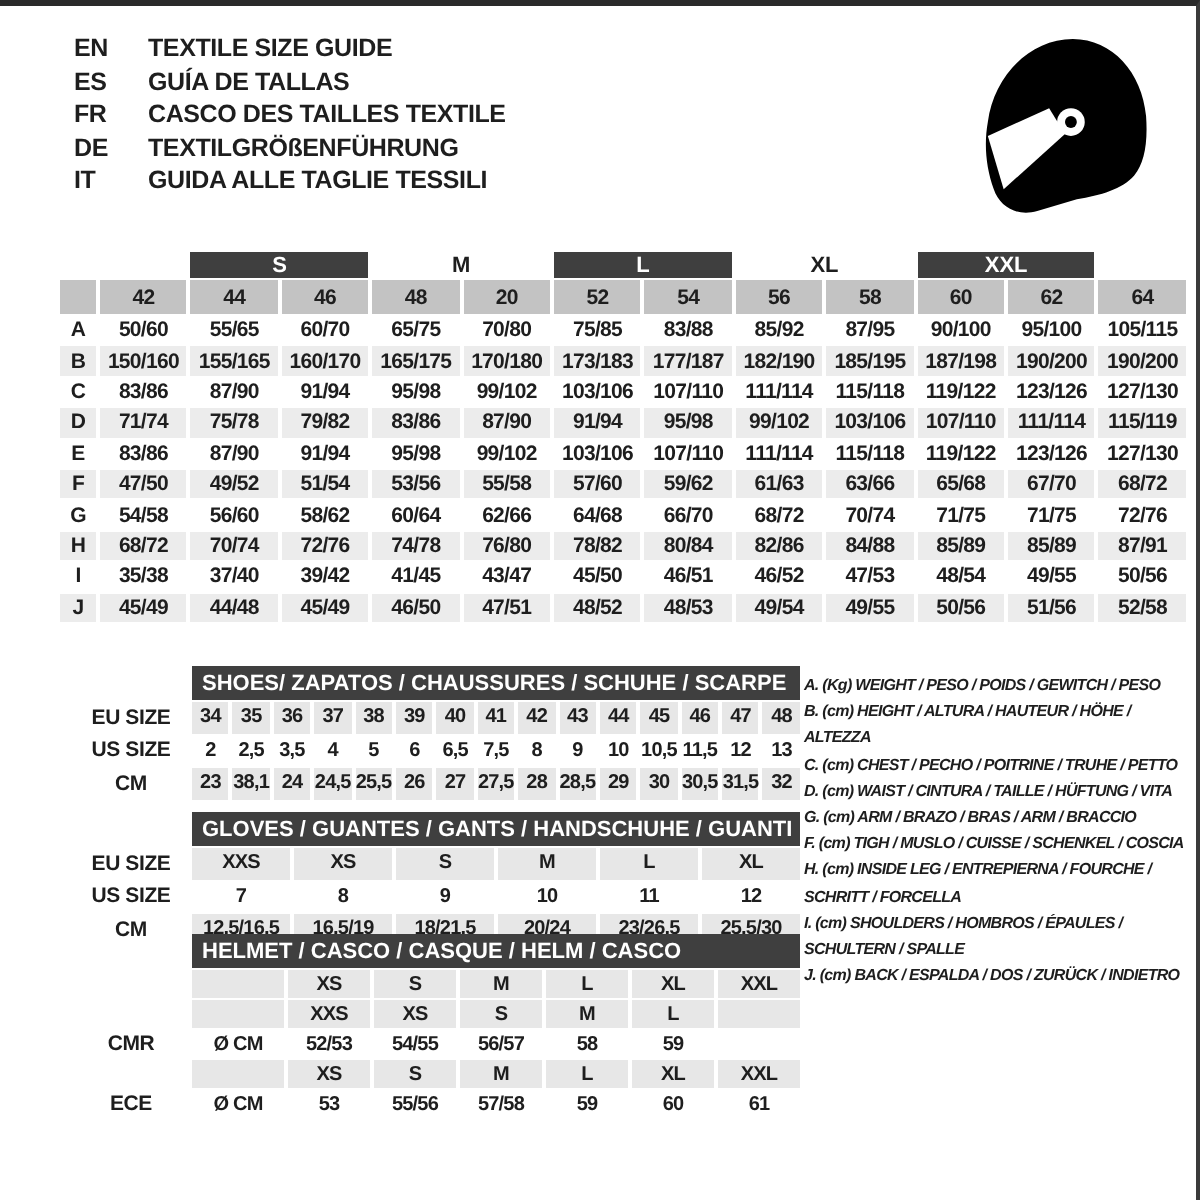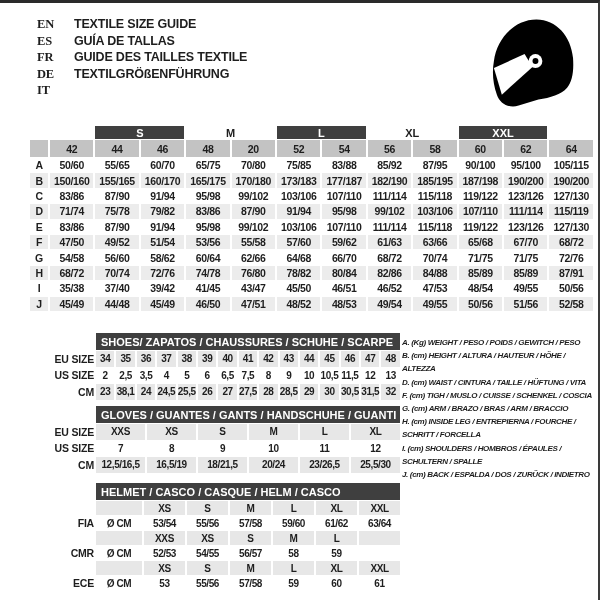--- a/index.html
+++ b/index.html
@@ -4,70 +4,71 @@
 <style>
   html,body{margin:0;padding:0;background:#fff;}
   #frame{
     position:relative;width:600px;height:600px;background:#ffffff;
     border-top:3px solid #2a2a2a;border-right:2px solid #3a3a3a;box-sizing:border-box;
     font-family:"Liberation Sans",sans-serif;font-weight:700;color:#1e1e1e;overflow:hidden;
   }
   
   .langs{position:absolute;left:37px;top:13px;}
   .lang-row{display:flex;font-size:12.5px;line-height:16.5px;letter-spacing:-0.2px;}
-  .lang-code{width:37px;font-family:Liberation Serif, serif;}
+  .lang-code{width:37px;}
   
   .helmet-svg{position:absolute;left:487px;top:13px;width:89px;height:94px;}
   
   table{border-collapse:separate;border-spacing:2px 1px;table-layout:fixed;}
   td,th{padding:0;font-weight:700;white-space:nowrap;overflow:visible;text-align:center;}
   .bar{background:#3f3f3f;color:#ffffff;text-align:left;padding-left:5px;font-size:11px;height:17px;letter-spacing:0;}
-  .rowlabel{text-align:right;padding-left:7px;font-size:10.5px;letter-spacing:-0.2px;}
+  .rowlabel{text-align:center;padding-left:7px;font-size:10.5px;letter-spacing:-0.2px;}
   
   #main-table{position:absolute;left:28px;top:122px;width:567px;font-size:10.5px;letter-spacing:-0.35px;}
   #main-table .grp td{height:13px;font-size:11px;letter-spacing:0;}
   #main-table .grp .dark{background:#3f3f3f;color:#fff;}
   #main-table .num td,#main-table .num th{height:17px;background:#c3c3c3;}
   #main-table tr.data td,#main-table tr.data th{height:14.4px;}
   #main-table tr.alt td,#main-table tr.alt th{background:#ececec;}
   
   .sec{position:absolute;left:28px;width:374px;font-size:10px;letter-spacing:-0.4px;}
   .sec tr.vals td{height:15.5px;}
   .sec tr.shade td{background:#e7e7e7;}
   #helmet-table tr.vals td{height:14px;}
   #shoes-table{top:329px;}
   #gloves-table{top:402px;}
-  #helmet-table{top:479px;}
+  #helmet-table{top:463px;}
   
   .legend{position:absolute;left:402px;top:333px;width:192px;font-size:8px;line-height:13.2px;letter-spacing:-0.35px;font-style:italic;}
 </style>
 </head>
 <body>
 
 <div id="frame">
 
   <div class="langs">
     <div class="lang-row">
       <span class="lang-code">EN</span>
       <span>TEXTILE SIZE GUIDE</span>
     </div>
     <div class="lang-row">
       <span class="lang-code">ES</span>
       <span>GUÍA DE TALLAS</span>
     </div>
     <div class="lang-row">
       <span class="lang-code">FR</span>
-      <span>GUIDE DES TAILLES TEXTILE</span>
+      <span>CASCO DES TAILLES TEXTILE</span>
     </div>
     <div class="lang-row">
       <span class="lang-code">DE</span>
       <span>TEXTILGRÖßENFÜHRUNG</span>
     </div>
     <div class="lang-row">
       <span class="lang-code">IT</span>
+      <span>GUIDA ALLE TAGLIE TESSILI</span>
     </div>
   </div>
 
   <svg class="helmet-svg" viewBox="0 0 90 94" aria-hidden="true">
     <path d="M50 3 C70 3 85 20 87 42 C88 56 86 66 81 72 C75 79 64 82 52 84 L32 90 C22 93 13 88 10 79 C6 68 5 56 7 45 C10 22 28 3 50 3 Z" fill="#000"></path>
     <path d="M7 52 L38 38 L46 51 L15 79 Z" fill="#fff"></path>
     <circle cx="49" cy="45" r="7" fill="#fff"></circle>
     <circle cx="49" cy="45" r="3" fill="#000"></circle>
   </svg>
 
@@ -429,31 +430,20 @@
       <th class="rowlabel"></th>
 
     <td></td>
           <td>XS</td>
           <td>S</td>
           <td>M</td>
           <td>L</td>
           <td>XL</td>
           <td>XXL</td>
         </tr>
-    <tr class="vals">
-      <th class="rowlabel">FIA</th>
-
-    <td>Ø CM</td>
-          <td>53/54</td>
-          <td>55/56</td>
-          <td>57/58</td>
-          <td>59/60</td>
-          <td>61/62</td>
-          <td>63/64</td>
-        </tr>
     <tr class="vals shade">
       <th class="rowlabel"></th>
 
     <td></td>
           <td>XXS</td>
           <td>XS</td>
           <td>S</td>
           <td>M</td>
           <td>L</td>
           <td></td>
@@ -491,21 +481,22 @@
           <td>60</td>
           <td>61</td>
         </tr>
   </tbody>
     </table>
 
   <div class="legend">
 
   <div class="legend-item">A. (Kg) WEIGHT / PESO / POIDS / GEWITCH / PESO</div>
       <div class="legend-item">B. (cm) HEIGHT / ALTURA / HAUTEUR / HÖHE / ALTEZZA</div>
+      <div class="legend-item">C. (cm) CHEST / PECHO / POITRINE / TRUHE / PETTO</div>
       <div class="legend-item">D. (cm) WAIST / CINTURA / TAILLE / HÜFTUNG / VITA</div>
+      <div class="legend-item">G. (cm) ARM / BRAZO / BRAS / ARM / BRACCIO</div>
       <div class="legend-item">F. (cm) TIGH / MUSLO / CUISSE / SCHENKEL / COSCIA</div>
-      <div class="legend-item">G. (cm) ARM / BRAZO / BRAS / ARM / BRACCIO</div>
       <div class="legend-item">H. (cm) INSIDE LEG / ENTREPIERNA / FOURCHE / SCHRITT / FORCELLA</div>
       <div class="legend-item">I. (cm) SHOULDERS / HOMBROS / ÉPAULES / SCHULTERN / SPALLE</div>
       <div class="legend-item">J. (cm) BACK / ESPALDA / DOS / ZURÜCK / INDIETRO</div>
     </div>
 
 </div>
 
 </body></html>

